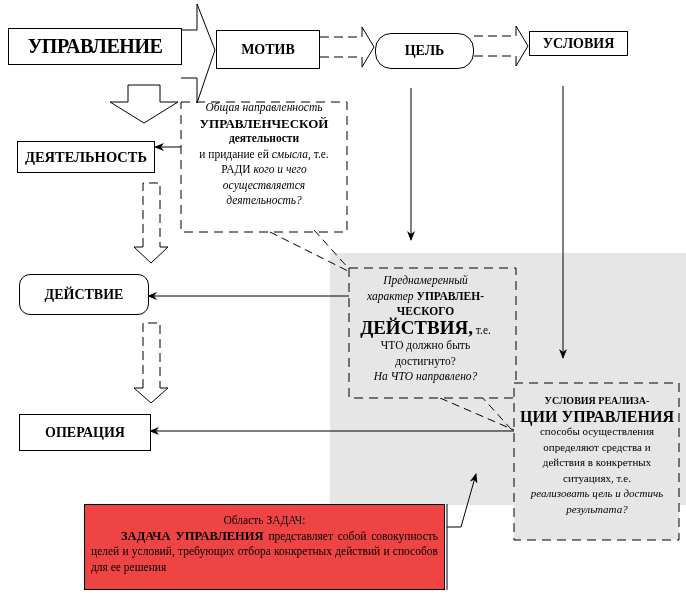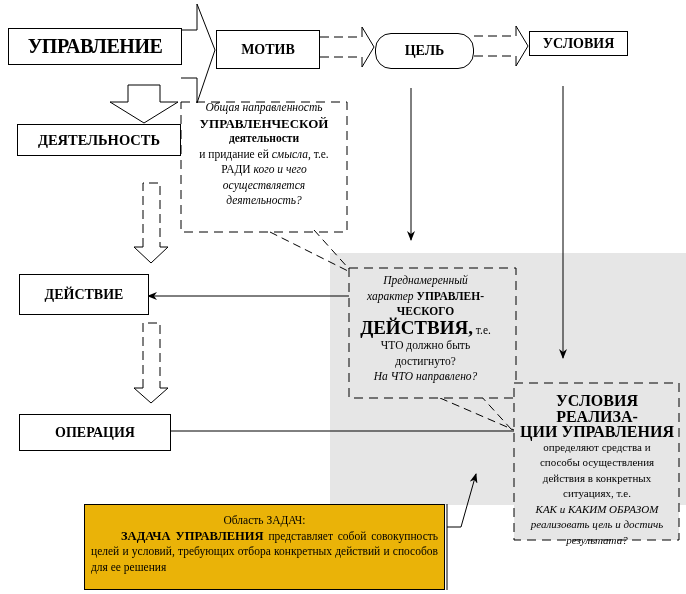--- a/index.html
+++ b/index.html
@@ -10,21 +10,21 @@
     .box { position: absolute; border: 1.5px solid #000; background: #fff; box-sizing: border-box;
            display: flex; align-items: center; justify-content: center; text-align: center; }
     .dbox { position: absolute; box-sizing: border-box; text-align: center; font-size: 11.5px; line-height: 15.5px; }
     .lbl { font-weight: bold; text-transform: uppercase; }
     .it { font-style: italic; }
     .b { font-weight: bold; }
     #box-upr .lbl { font-size: 20px; letter-spacing: -0.5px; text-align: right; }
     .sm .lbl { font-size: 14.5px; }
     .sm2 .lbl { font-size: 14px; }
     .task { position: absolute; left: 84px; top: 504px; width: 361px; height: 86px; border: 1.5px solid #000;
-            background: #eab308; box-sizing: border-box; font-size: 11.5px; line-height: 15.5px; padding: 8px 6px 0 6px; }
+            background: #ef4444; box-sizing: border-box; font-size: 11.5px; line-height: 15.5px; padding: 8px 6px 0 6px; }
     .task .c { text-align: center; }
     .task .p { text-indent: 30px; text-align: justify; }
   </style>
 </head>
 <body>
 
 <div class="shade"></div>
 
 <svg id="canvas" width="686" height="594" viewBox="0 0 686 594">
   <defs>
@@ -89,27 +89,27 @@
 <div class="box sm2" style="left:216px; top:30px; width:104px; height:39px;text-align:right;">
   <span class="lbl">МОТИВ</span>
 </div>
 <div class="box sm2" style="left:375px; top:33px; width:99px; height:36px;border-radius:16px;">
   <span class="lbl">ЦЕЛЬ</span>
 </div>
 <div class="box sm2" style="left:529px; top:31px; width:99px; height:25px;">
   <span class="lbl">УСЛОВИЯ</span>
 </div>
 
-<div class="box sm" style="left:17px; top:124px; width:164px; height:32px;">
+<div class="box sm" style="left:17px; top:141px; width:138px; height:32px;">
   <span class="lbl">ДЕЯТЕЛЬНОСТЬ</span>
 </div>
-<div class="box sm2" style="left:19px; top:274px; width:130px; height:41px;">
+<div class="box sm2" style="left:19px; top:274px; width:130px; height:41px;border-radius:11px;">
   <span class="lbl">ДЕЙСТВИЕ</span>
 </div>
-<div class="box sm2" style="left:19px; top:414px; width:152px; height:37px;">
+<div class="box sm2" style="left:19px; top:414px; width:132px; height:37px;">
   <span class="lbl">ОПЕРАЦИЯ</span>
 </div>
 
 <div class="dbox" style="left:183px; top:100px; width:162px;">
   <div class="it">Общая направленность</div>
   <div class="b" style="font-size:13px;">УПРАВЛЕНЧЕСКОЙ</div>
   <div class="b">деятельности</div>
   <div><span>и придание ей </span><span class="it">смысла</span><span>, т.е.</span></div>
   <div><span>РАДИ </span><span class="it">кого и чего</span></div>
   <div class="it">осуществляется</div>
@@ -120,27 +120,26 @@
   <div class="it">Преднамеренный</div>
   <div><span class="it">характер </span><span class="b">УПРАВЛЕН-</span></div>
   <div class="b">ЧЕСКОГО</div>
   <div><span class="b" style="font-size:19px;">ДЕЙСТВИЯ,</span><span> т.е.</span></div>
   <div>ЧТО должно быть</div>
   <div>достигнуто?</div>
   <div class="it">На ЧТО направлено?</div>
 </div>
 
 <div class="dbox" style="left:515px; top:393px; width:164px; font-size:11px; line-height:15.5px;">
-  <div class="b" style="font-size:16px;">УСЛОВИЯ  РЕАЛИЗА-</div>
+  <div class="b" style="font-size:10px;">УСЛОВИЯ  РЕАЛИЗА-</div>
   <div class="b" style="font-size:16px;">ЦИИ УПРАВЛЕНИЯ</div>
+  <div>способы осуществления</div>
   <div>определяют  средства и</div>
-  <div>способы осуществления</div>
   <div>действия в  конкретных</div>
   <div>ситуациях,  т.е.</div>
-  <div class="it">КАК  и КАКИМ ОБРАЗОМ</div>
   <div class="it">реализовать цель и достичь</div>
   <div class="it">результата?</div>
 </div>
 
 <div class="task">
   <div class="c">Область ЗАДАЧ:</div>
   <div class="p"><span class="b" style="font-size:12.5px;margin-top:11px;">ЗАДАЧА УПРАВЛЕНИЯ</span><span> представляет собой совокупность целей и условий, требующих  отбора конкретных действий и способов для ее решения</span></div>
 </div>
 
 </body></html>

